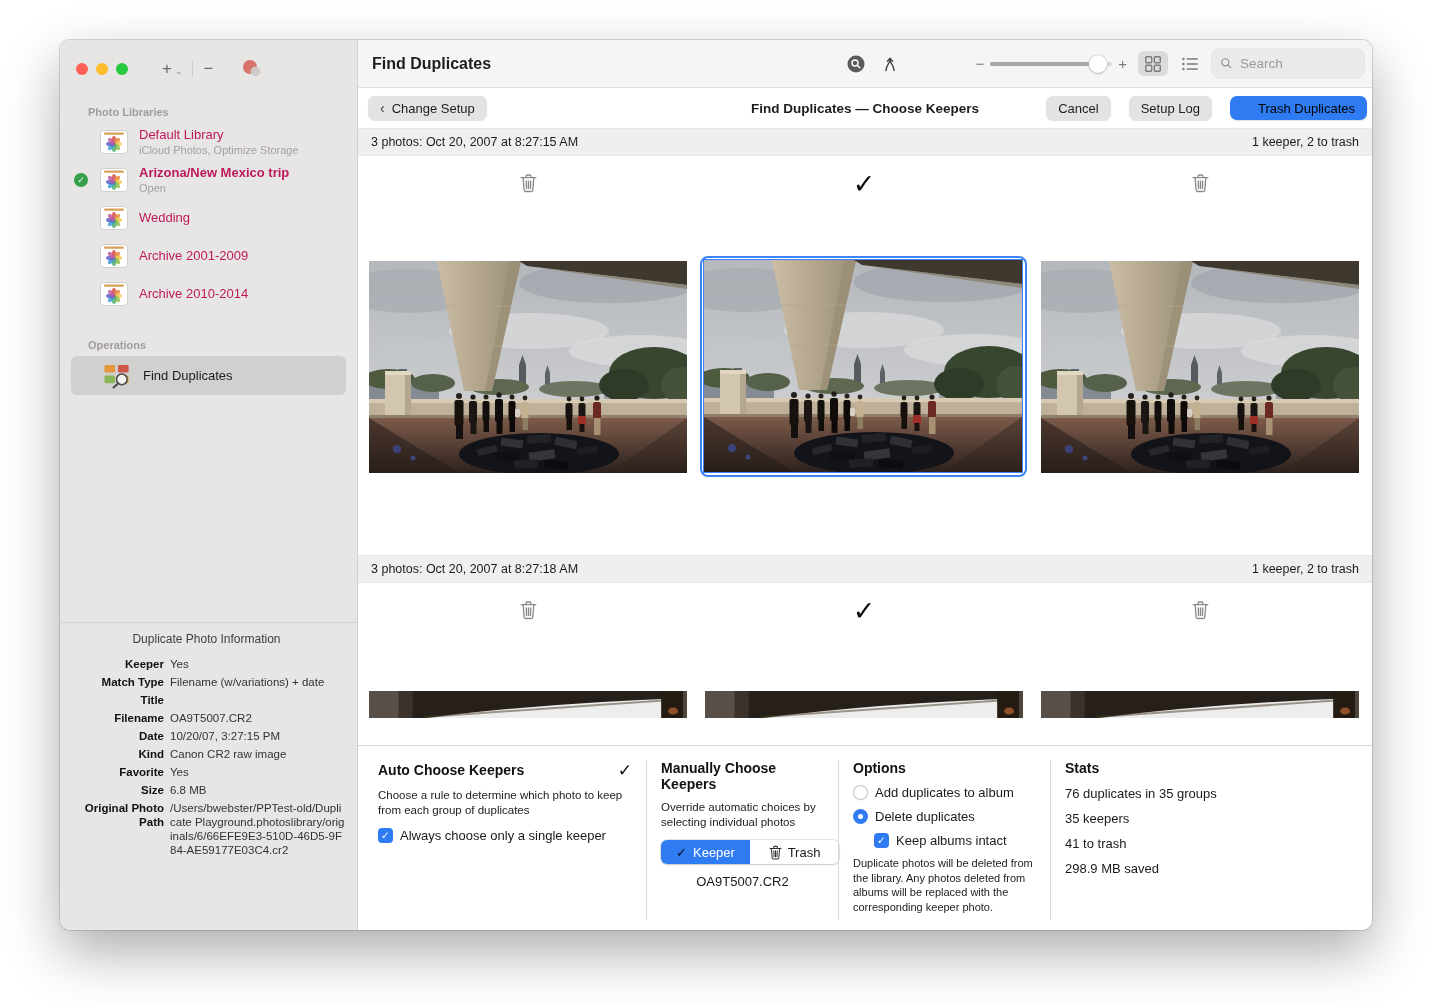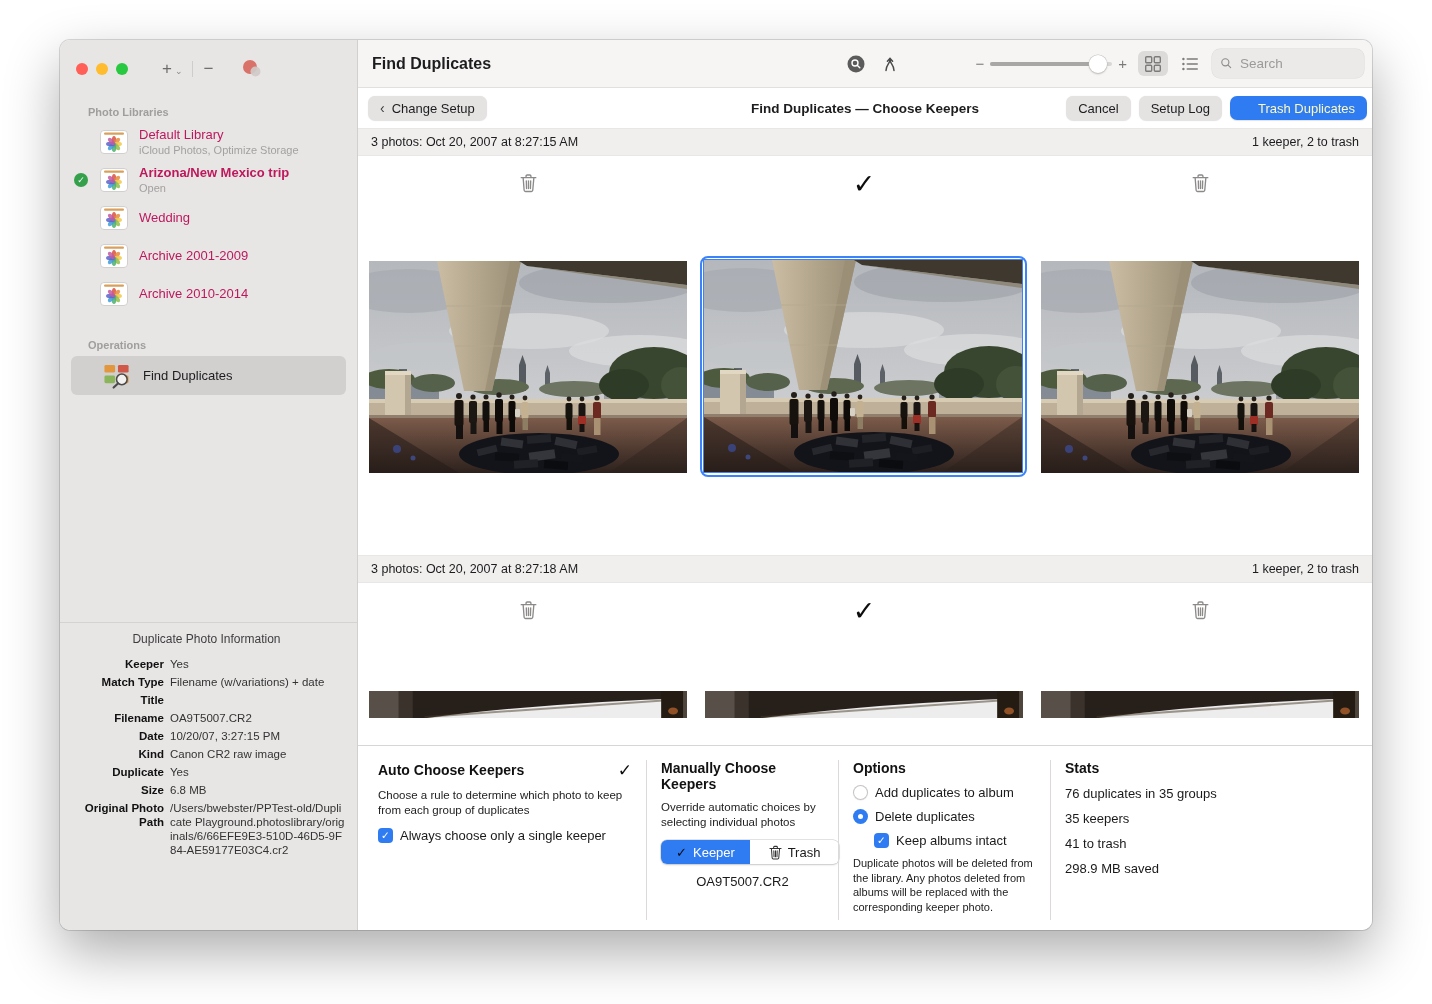--- a/index.html
+++ b/index.html
@@ -53,24 +53,24 @@
     display:flex;align-items:center;padding:0 8px;gap:5px;}
   .search-field input{border:0;outline:0;background:transparent;font-size:13.5px;color:#1d1d1f;width:100%;
     font-family:inherit;}
   .search-field input::placeholder{color:#9c9a98;}
   
   .action-bar{position:absolute;left:298px;right:0;top:48px;height:40px;background:#fff;}
   .ab-title{position:absolute;left:0;right:0;top:0;height:40px;display:flex;align-items:center;justify-content:center;
     font-size:13.5px;font-weight:700;color:#1d1d1f;}
   .btn{height:24px;border-radius:7px;background:#e5e3e2;display:inline-flex;align-items:center;justify-content:center;
     padding:0 12px;font-size:13px;color:#1d1d1f;box-shadow:0 .5px 1px rgba(0,0,0,.12);}
-  .btn.blue{background:#2f7cf2;color:#fef9c3;padding-left:28px;}
+  .btn.blue{background:#2f7cf2;color:#000000;padding-left:28px;}
   .ab-back{position:absolute;left:10px;top:8px;gap:5px;}
   .ab-back .chev{font-size:14px;color:#3c3c3e;margin-right:2px;}
-  .ab-right{position:absolute;right:5px;top:8px;display:flex;gap:8px;}
+  .ab-right{position:absolute;right:5px;top:8px;display:flex;gap:18px;}
   
   .content{position:absolute;left:298px;right:0;top:88px;bottom:185px;background:#fff;overflow:hidden;}
   .group-header{height:28px;background:#f0efee;border-top:1px solid #e9e7e6;border-bottom:1px solid #e9e7e6;
     display:flex;align-items:center;justify-content:space-between;padding:0 13px;font-size:12.5px;color:#1c1c1e;}
   .row-grid{display:grid;grid-template-columns:318px 318px 319px;column-gap:18px;padding-left:11px;}
   .marks{margin-top:12px;height:30px;}
   .mark-cell{display:flex;align-items:center;justify-content:center;}
   .trash-mark{width:17px;height:20px;color:#8c8a89;}
   .check-mark{font-family:"DejaVu Sans",sans-serif;font-size:27px;font-weight:600;color:#0d0d0d;line-height:1;}
   .photos{margin-top:63px;}
@@ -398,21 +398,21 @@
         <div class="info-label">Match Type</div>
         <div class="info-value">Filename (w/variations) + date</div>
         <div class="info-label">Title</div>
         <div class="info-value"></div>
         <div class="info-label">Filename</div>
         <div class="info-value">OA9T5007.CR2</div>
         <div class="info-label">Date</div>
         <div class="info-value">10/20/07, 3:27:15 PM</div>
         <div class="info-label">Kind</div>
         <div class="info-value">Canon CR2 raw image</div>
-        <div class="info-label">Duplicate</div>
+        <div class="info-label">Favorite</div>
         <div class="info-value">Yes</div>
         <div class="info-label">Size</div>
         <div class="info-value">6.8 MB</div>
         <div class="info-label">Original Photo Path</div>
         <div class="info-value">/Users/bwebster/PPTest-old/Duplicate Playground.photoslibrary/originals/6/66EFE9E3-510D-46D5-9F84-AE59177E03C4.cr2</div>
       </div>
     </div>
   </div>
 
   <div class="main-toolbar">

